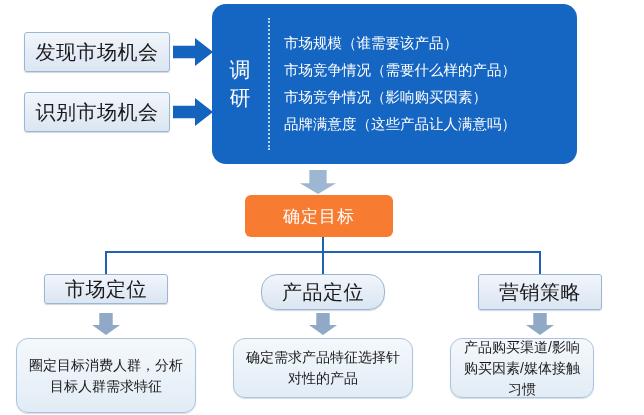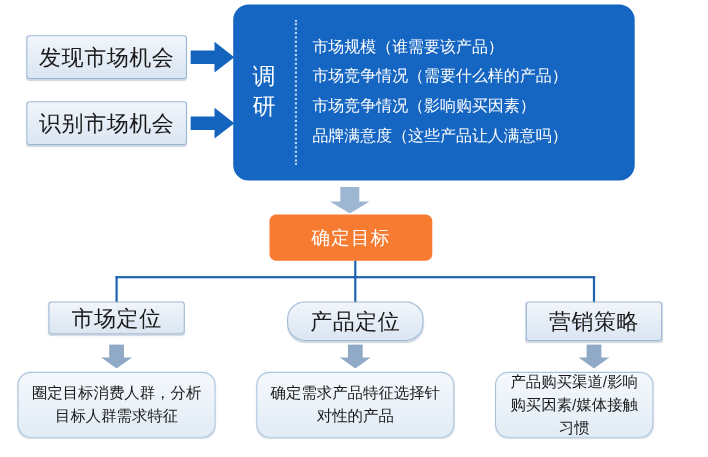--- a/index.html
+++ b/index.html
@@ -165,21 +165,21 @@
   <div class="abs line-h" style="left:105px; top:251px; width:436px; height:2px;"></div>
 
   <div class="abs line-v" style="left:105px; top:251px; width:2px; height:24px;"></div>
   <div class="abs line-v" style="left:322px; top:251px; width:2px; height:24px;"></div>
   <div class="abs line-v" style="left:539px; top:251px; width:2px; height:24px;"></div>
 
   <div class="abs light-box" style="left:44px; top:274px; width:124px; height:30px;">
     <span>市场定位</span>
   </div>
   <div class="abs arrow-down-steel" style="left:92px; top:313px; width:28px; height:22px;"></div>
-  <div class="abs desc-box" style="left:16px; top:338px; width:180px; height:60px;">
+  <div class="abs desc-box" style="left:16px; top:338px; width:180px; height:75px;">
     <span>圈定目标消费人群，分析目标人群需求特征</span>
   </div>
 
   <div class="abs light-box" style="left:261px; top:274px; width:124px; height:36px;border-radius:16px;">
     <span>产品定位</span>
   </div>
   <div class="abs arrow-down-steel" style="left:309px; top:313px; width:28px; height:22px;"></div>
   <div class="abs desc-box" style="left:233px; top:338px; width:180px; height:60px;">
     <span>确定需求产品特征选择针对性的产品</span>
   </div>

